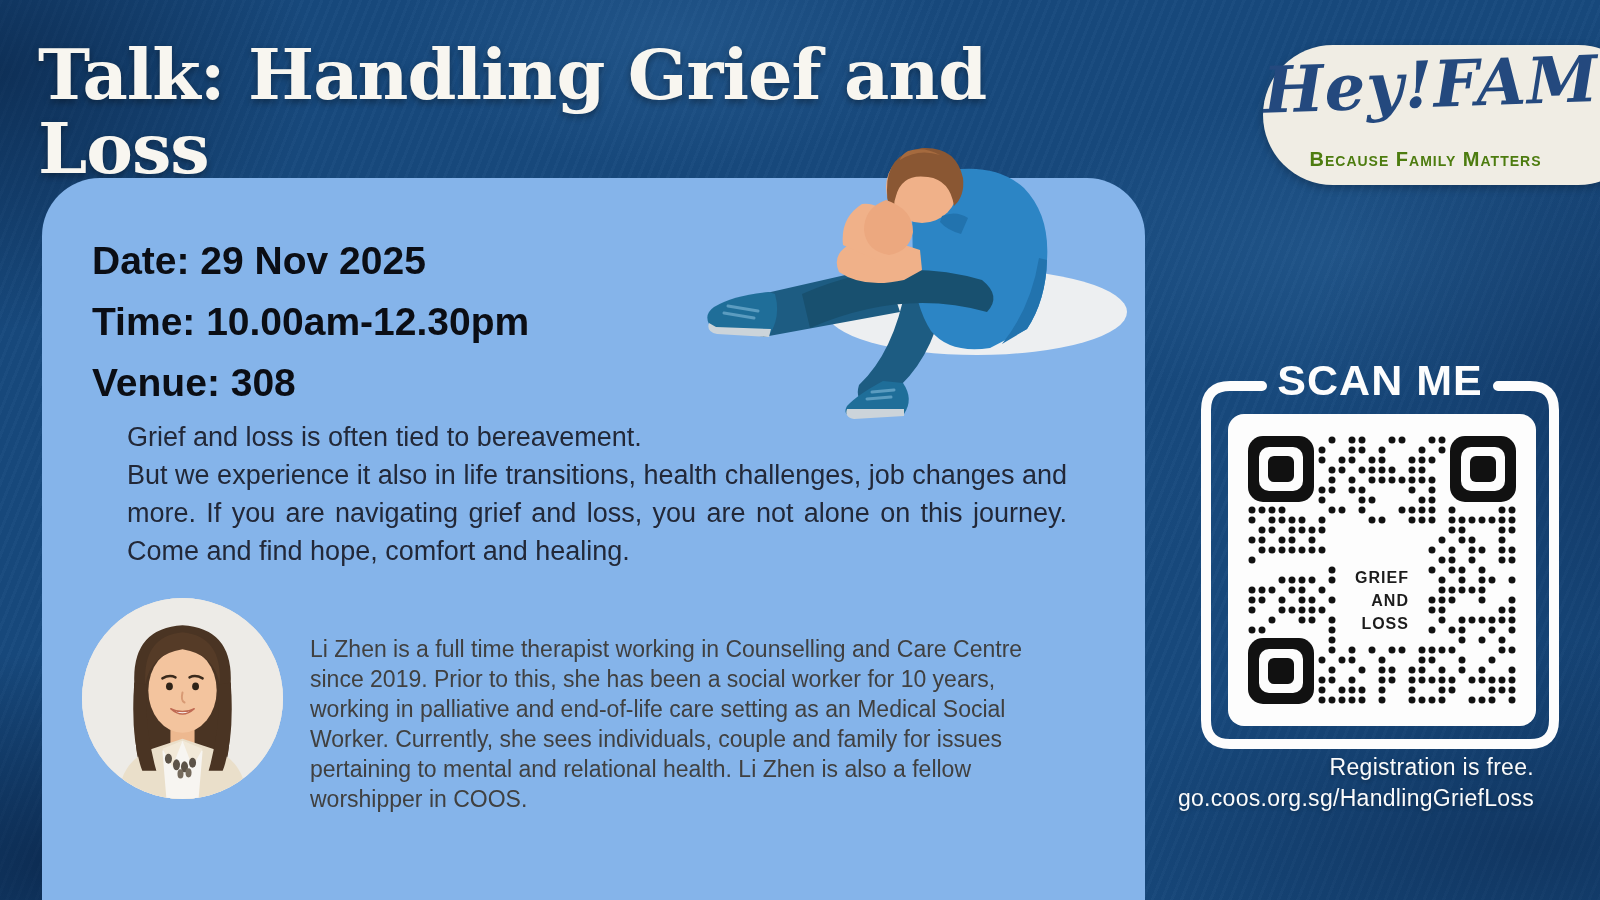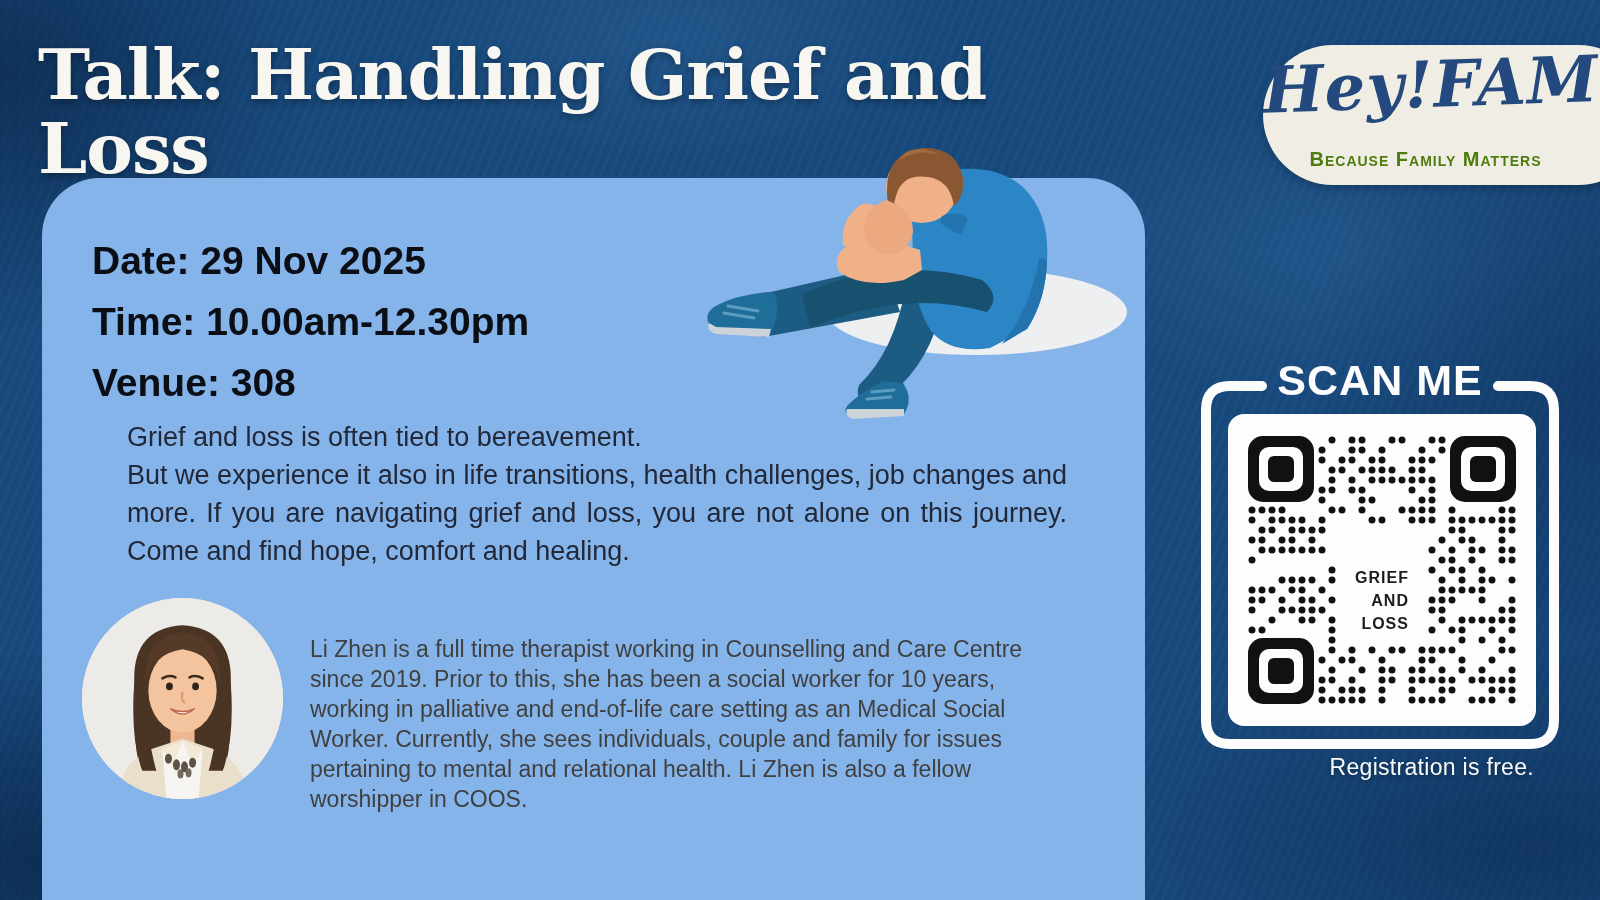--- a/index.html
+++ b/index.html
@@ -489,15 +489,16 @@
     </svg>
     <div class="qr-center-label">
       <div>GRIEF</div>
       <div>AND</div>
       <div>LOSS</div>
     </div>
   </div>
 
   <div class="footer">
     <div>Registration is free.</div>
+    <div>go.coos.org.sg/HandlingGriefLoss</div>
   </div>
 
 </div>
 
 </body></html>

